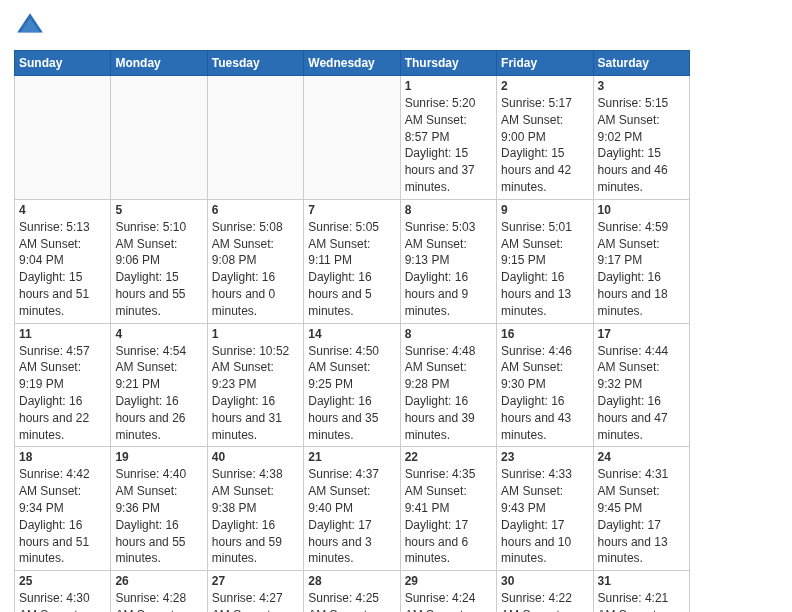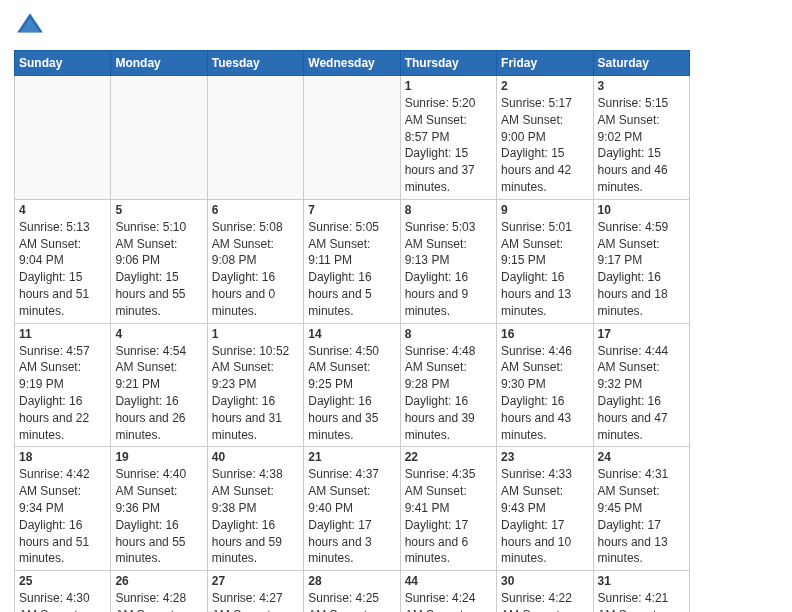--- a/index.html
+++ b/index.html
@@ -332,21 +332,21 @@
 and 23 minutes.</div>
           </td>
           <td>
             <div class="day-number">28</div>
             <div class="day-info">Sunrise: 4:25 AM
 Sunset: 9:52 PM
 Daylight: 17 hours
 and 27 minutes.</div>
           </td>
           <td>
-            <div class="day-number">44</div>
+            <div class="day-number">29</div>
             <div class="day-info">Sunrise: 4:24 AM
 Sunset: 9:54 PM
 Daylight: 17 hours
 and 30 minutes.</div>
           </td>
           <td>
             <div class="day-number">30</div>
             <div class="day-info">Sunrise: 4:22 AM
 Sunset: 9:56 PM
 Daylight: 17 hours

